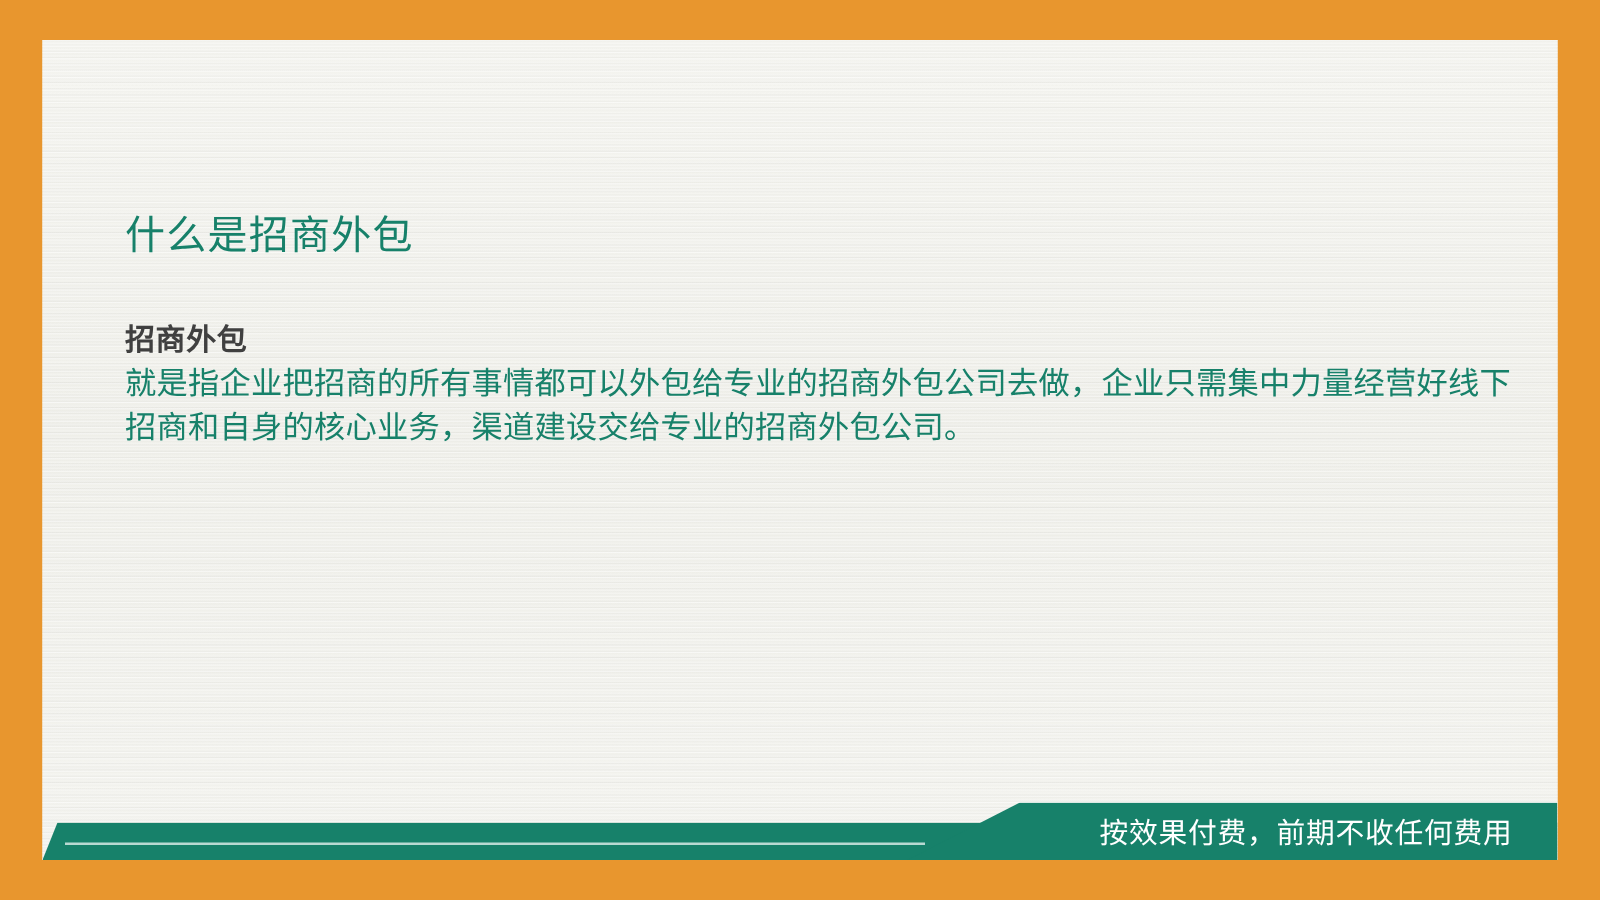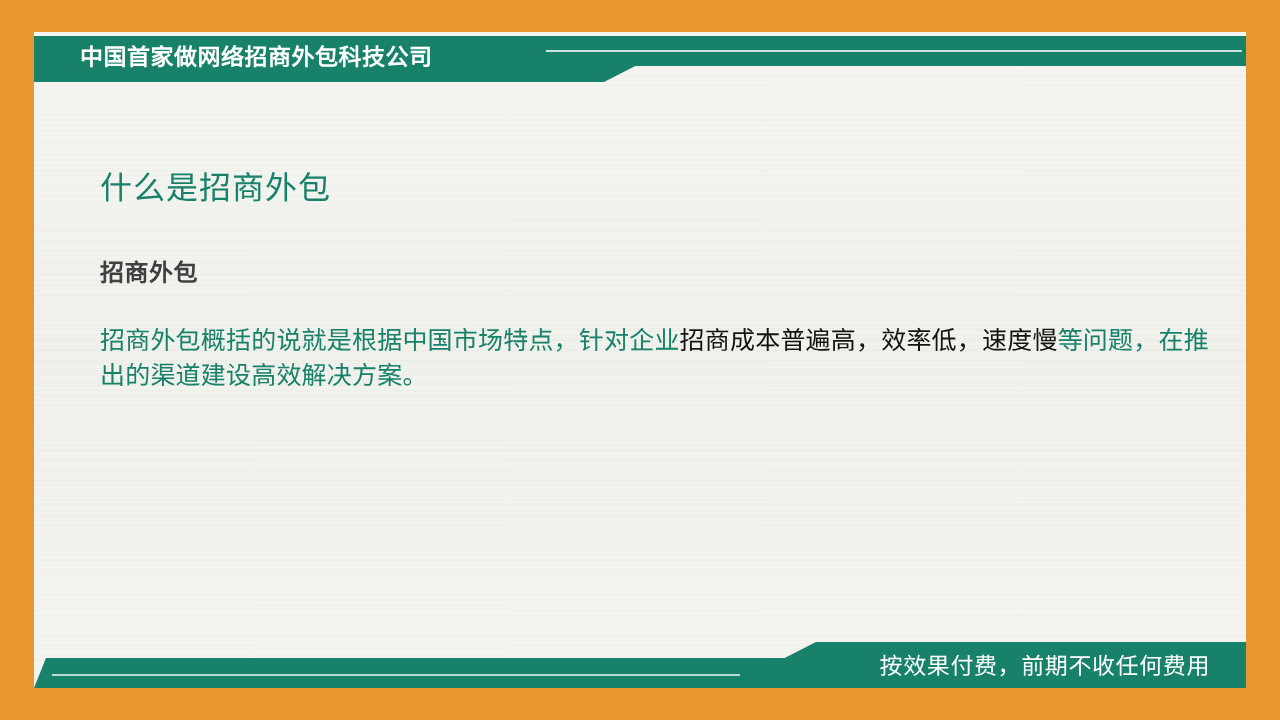--- a/index.html
+++ b/index.html
@@ -182,35 +182,29 @@
     white-space: nowrap;
   }
 </style>
 </head>
 <body>
 
 <div class="slide">
 
   <div class="paper"></div>
 
-  <div class="header">
-    <div class="header-thin"></div>
-    <div class="header-thick"></div>
-    <div class="header-rule"></div>
-    <div class="header-title">中国首家做网络招商外包科技公司</div>
-  </div>
 
   <div class="content">
 
     <h1 class="page-title">什么是招商外包</h1>
 
     <h2 class="sub-heading">招商外包</h2>
 
-
-    <p class="para second"><span>招商外包概括的说就是根据中国市场特点，针对企业</span><span class="hl">招商成本普遍高，效率低，速度慢</span><span>等问题，在推出的渠道建设高效解决方案。</span></p>
+    <p class="para">就是指企业把招商的所有事情都可以外包给专业的招商外包公司去做，企业只需集中力量经营好线下招商和自身的核心业务，渠道建设交给专业的招商外包公司。</p>
+
 
   </div>
 
   <div class="footer">
     <div class="footer-thin"></div>
     <div class="footer-thick"></div>
     <div class="footer-rule"></div>
     <div class="footer-text">按效果付费，前期不收任何费用</div>
   </div>
 

